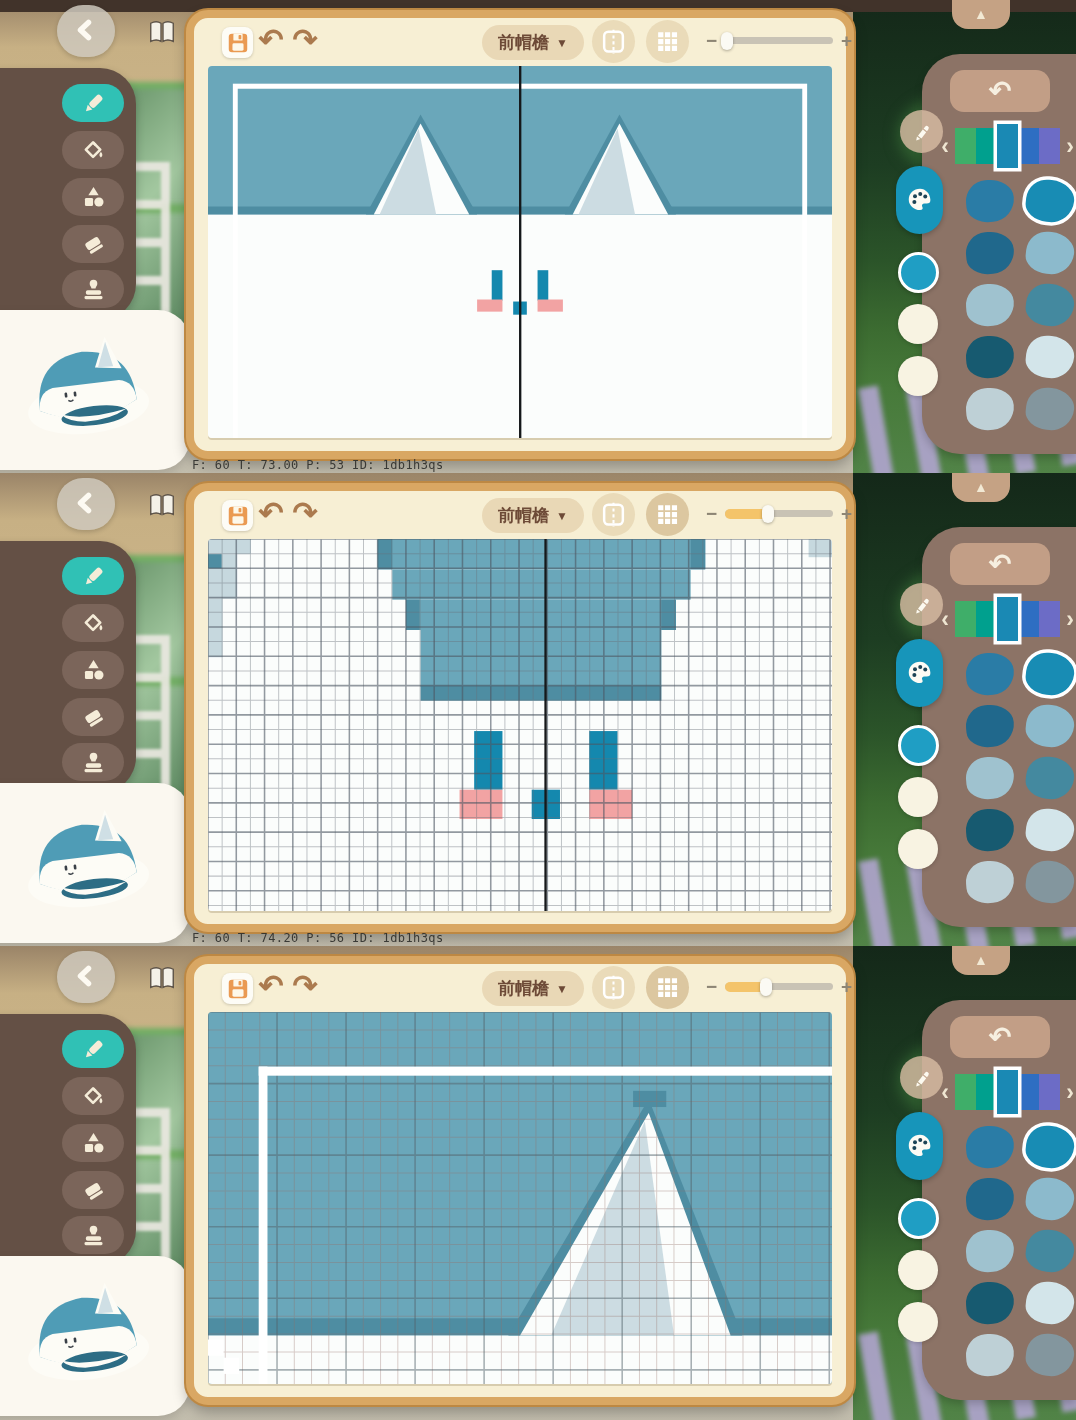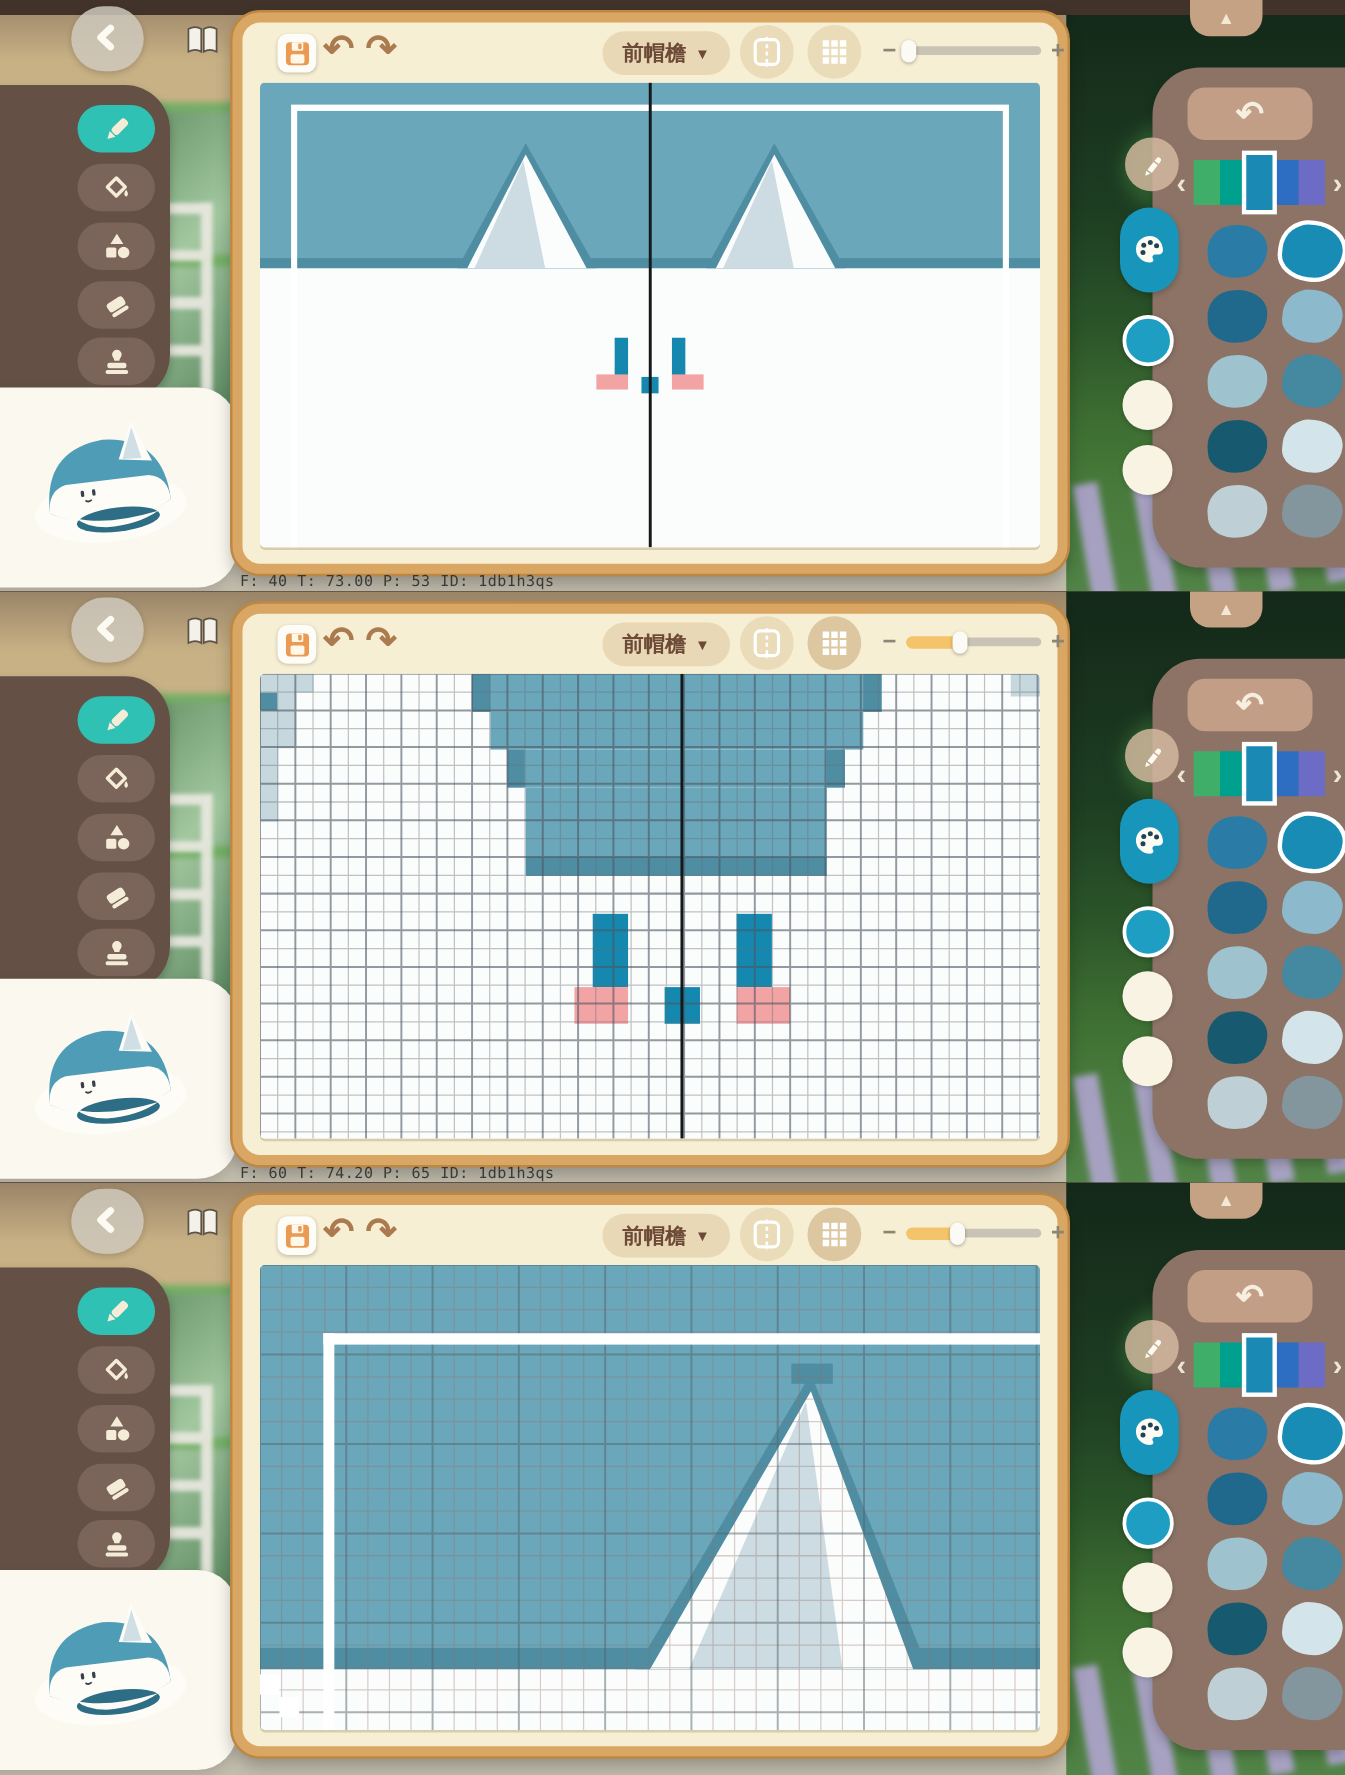--- a/index.html
+++ b/index.html
@@ -281,21 +281,21 @@
           <button class="swatch" style="background: rgb(140, 186, 204);"></button>
           <button class="swatch" style="background: rgb(159, 194, 207);"></button>
           <button class="swatch" style="background: rgb(68, 137, 159);"></button>
           <button class="swatch" style="background: rgb(23, 90, 112);"></button>
           <button class="swatch" style="background: rgb(211, 229, 234);"></button>
           <button class="swatch" style="background: rgb(190, 208, 214);"></button>
           <button class="swatch" style="background: rgb(131, 150, 158);"></button>
         </div>
     </div>
 
-    <div class="stats">F: 40   T: 73.00   P: 53   ID: 1db1h3qs</div>
+    <div class="stats">F: 60   T: 73.00   P: 53   ID: 1db1h3qs</div>
   </div>
 
   <div class="frame">
 
     <div class="scene">
       <div class="scene-base"></div>
       <div class="scene-window"></div>
       <div class="scene-winbar"></div>
       <div class="scene-ladder"></div>
       <div class="scene-couch"></div>
@@ -484,21 +484,21 @@
           <button class="swatch" style="background: rgb(140, 186, 204);"></button>
           <button class="swatch" style="background: rgb(159, 194, 207);"></button>
           <button class="swatch" style="background: rgb(68, 137, 159);"></button>
           <button class="swatch" style="background: rgb(23, 90, 112);"></button>
           <button class="swatch" style="background: rgb(211, 229, 234);"></button>
           <button class="swatch" style="background: rgb(190, 208, 214);"></button>
           <button class="swatch" style="background: rgb(131, 150, 158);"></button>
         </div>
     </div>
 
-    <div class="stats">F: 60   T: 74.20   P: 65   ID: 1db1h3qs</div>
+    <div class="stats">F: 60   T: 74.20   P: 56   ID: 1db1h3qs</div>
   </div>
 
   <div class="frame">
 
     <div class="scene">
       <div class="scene-base"></div>
       <div class="scene-window"></div>
       <div class="scene-winbar"></div>
       <div class="scene-ladder"></div>
       <div class="scene-couch"></div>

